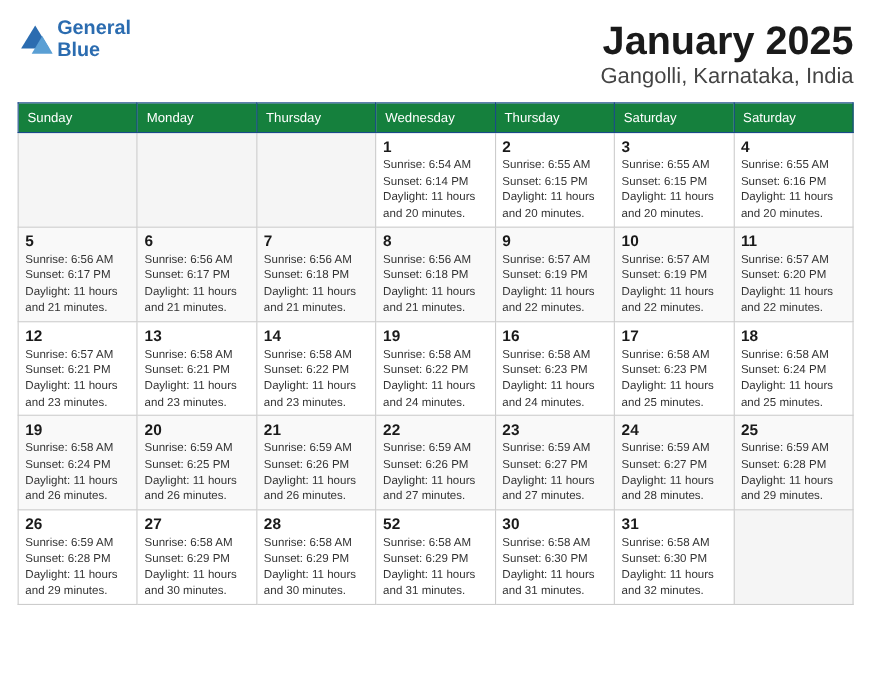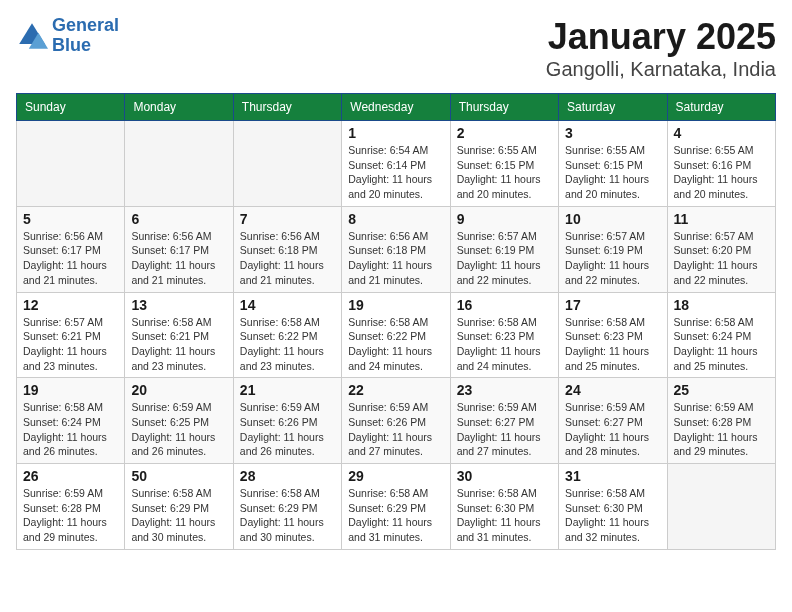--- a/index.html
+++ b/index.html
@@ -230,29 +230,29 @@
           <span class="day-num">25</span>
           <div class="day-info">Sunrise: 6:59 AM<br>Sunset: 6:28 PM<br>Daylight: 11 hours and 29 minutes.</div>
         </td>
       </tr>
       <tr>
         <td>
           <span class="day-num">26</span>
           <div class="day-info">Sunrise: 6:59 AM<br>Sunset: 6:28 PM<br>Daylight: 11 hours and 29 minutes.</div>
         </td>
         <td>
-          <span class="day-num">50</span>
+          <span class="day-num">27</span>
           <div class="day-info">Sunrise: 6:58 AM<br>Sunset: 6:29 PM<br>Daylight: 11 hours and 30 minutes.</div>
         </td>
         <td>
           <span class="day-num">28</span>
           <div class="day-info">Sunrise: 6:58 AM<br>Sunset: 6:29 PM<br>Daylight: 11 hours and 30 minutes.</div>
         </td>
         <td>
-          <span class="day-num">29</span>
+          <span class="day-num">52</span>
           <div class="day-info">Sunrise: 6:58 AM<br>Sunset: 6:29 PM<br>Daylight: 11 hours and 31 minutes.</div>
         </td>
         <td>
           <span class="day-num">30</span>
           <div class="day-info">Sunrise: 6:58 AM<br>Sunset: 6:30 PM<br>Daylight: 11 hours and 31 minutes.</div>
         </td>
         <td>
           <span class="day-num">31</span>
           <div class="day-info">Sunrise: 6:58 AM<br>Sunset: 6:30 PM<br>Daylight: 11 hours and 32 minutes.</div>
         </td>

